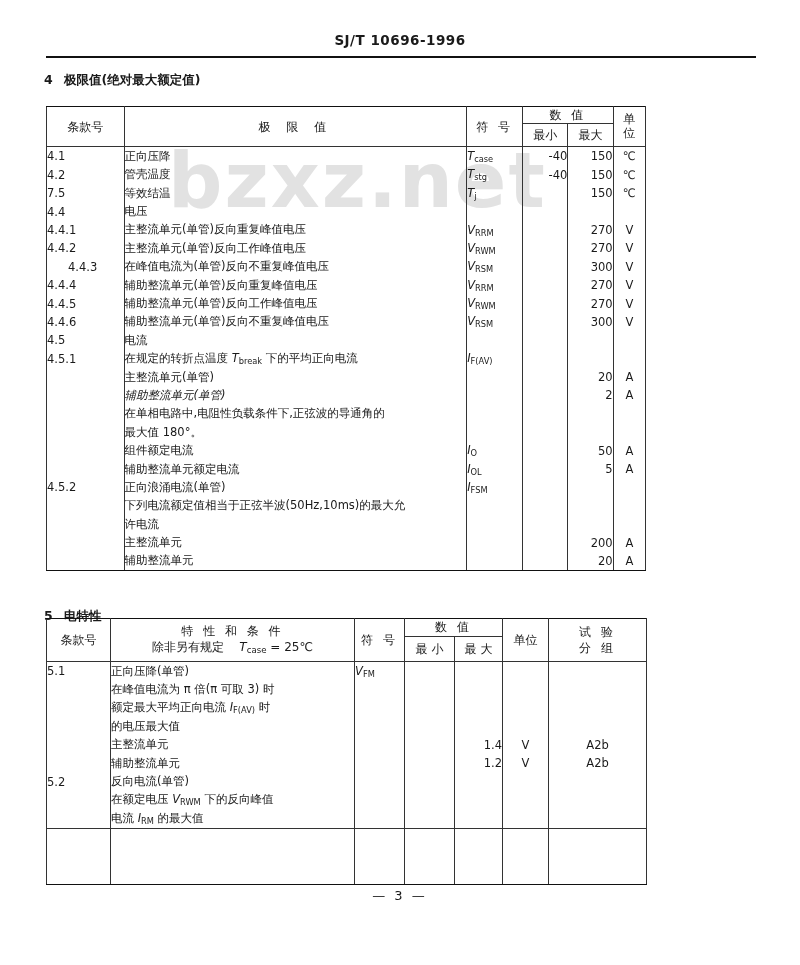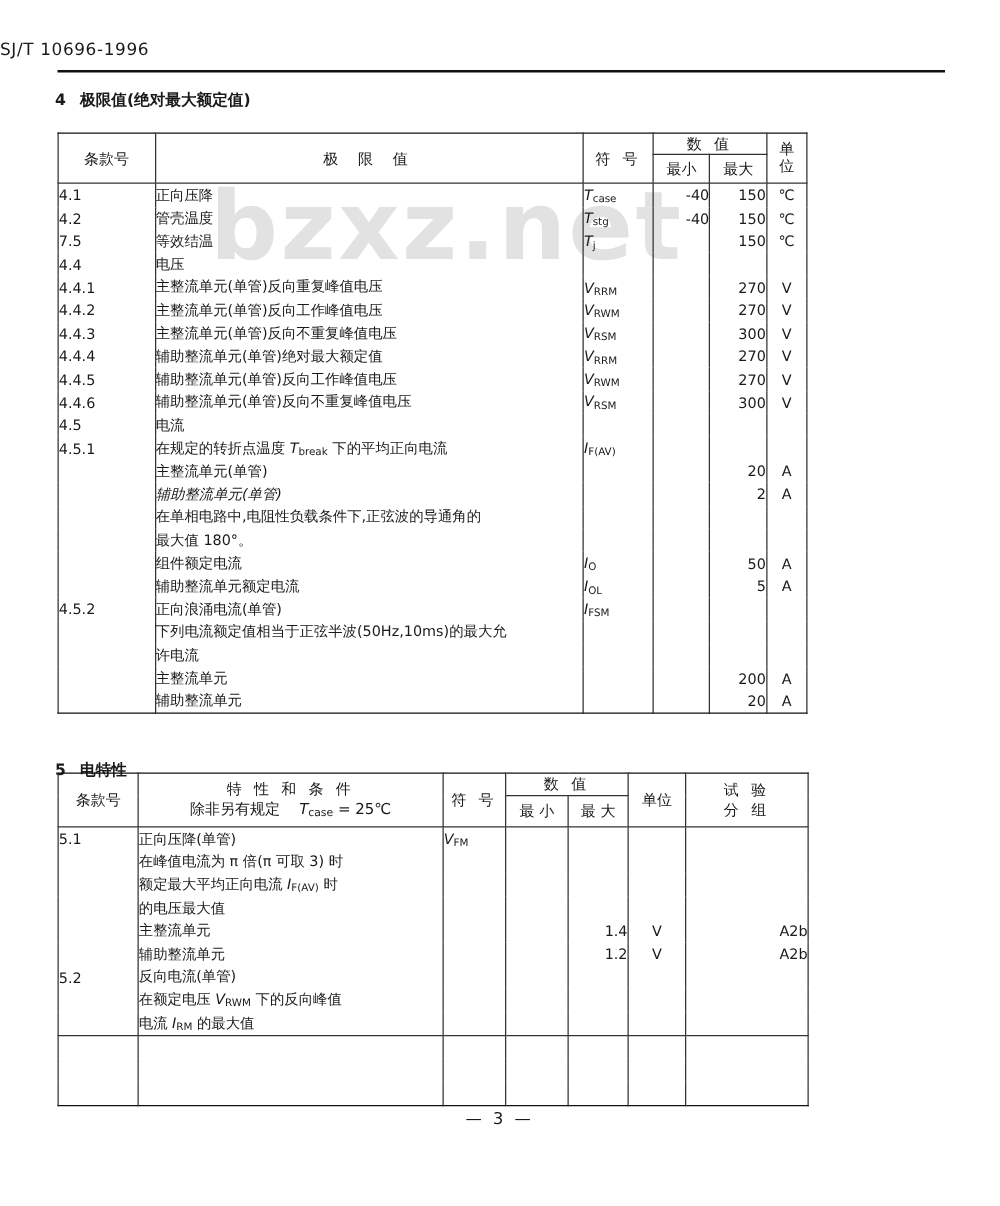--- a/index.html
+++ b/index.html
@@ -35,23 +35,23 @@
     white-space: nowrap;
     z-index: 0;
   }
 
   
   .doc-header {
     position: absolute;
     left: 0;
     right: 0;
     top: 32px;
-    text-align: left;
+    text-align: center;
     font-size: 13.5px;
-    font-weight: normal;
+    font-weight: bold;
     letter-spacing: 0.5px;
     z-index: 2;
   }
   .header-rule {
     position: absolute;
     left: 46px;
     right: 44px;
     top: 56px;
     border-top: 2px solid #111;
     z-index: 2;
@@ -99,21 +99,21 @@
   }
   .spaced { letter-spacing: 6px; }
   .spaced-sm { letter-spacing: 3px; }
 
   
   .c-num   { text-align: left;   padding-left: 8px; font-size: 11.5px; }
   .c-text  { text-align: left;   padding-left: 8px; font-size: 11.5px; }
   .c-sym   { text-align: left;   padding-left: 7px; font-size: 11.5px; }
   .c-val   { text-align: right;  padding-right: 7px; font-size: 11.5px; }
   .c-unit  { text-align: center;  font-size: 11.5px; }
-  .c-grp   { text-align: right;   padding-left: 8px; font-size: 11.5px; }
+  .c-grp   { text-align: center;   padding-left: 8px; font-size: 11.5px; }
 
   
   .body-row td { height: 18.4px; }
 
   
   sub { font-size: 0.72em; vertical-align: -0.22em; letter-spacing: 0; }
   .ital { font-style: italic; }
 
   
   .page-footer {
@@ -208,30 +208,30 @@
         </tr>
         <tr class="body-row">
           <td class="c-num" style="border-top: none; border-bottom: none;">4.4.2</td>
           <td class="c-text" style="border-top: none; border-bottom: none;">主整流单元(单管)反向工作峰值电压</td>
           <td class="c-sym" style="border-top: none; border-bottom: none;"><span class="ital">V</span><sub>RWM</sub></td>
           <td class="c-val" style="border-top: none; border-bottom: none;"></td>
           <td class="c-val" style="border-top: none; border-bottom: none;">270</td>
           <td class="c-unit" style="border-top: none; border-bottom: none;">V</td>
         </tr>
         <tr class="body-row">
-          <td class="c-num" style="border-top: none; border-bottom: none;">4.4.3</td>
-          <td class="c-text" style="border-top: none; border-bottom: none;">主整流单元(单管)反向不重复峰值电压</td>
+          <td class="c-num" style="border-top: none; border-bottom: none; padding-left: 21px;">4.4.3</td>
+          <td class="c-text" style="border-top: none; border-bottom: none;">在峰值电流为(单管)反向不重复峰值电压</td>
           <td class="c-sym" style="border-top: none; border-bottom: none;"><span class="ital">V</span><sub>RSM</sub></td>
           <td class="c-val" style="border-top: none; border-bottom: none;"></td>
           <td class="c-val" style="border-top: none; border-bottom: none;">300</td>
           <td class="c-unit" style="border-top: none; border-bottom: none;">V</td>
         </tr>
         <tr class="body-row">
           <td class="c-num" style="border-top: none; border-bottom: none; margin-left: 13px;">4.4.4</td>
-          <td class="c-text" style="border-top: none; border-bottom: none;">辅助整流单元(单管)绝对最大额定值</td>
+          <td class="c-text" style="border-top: none; border-bottom: none;">辅助整流单元(单管)反向重复峰值电压</td>
           <td class="c-sym" style="border-top: none; border-bottom: none;"><span class="ital">V</span><sub>RRM</sub></td>
           <td class="c-val" style="border-top: none; border-bottom: none;"></td>
           <td class="c-val" style="border-top: none; border-bottom: none;">270</td>
           <td class="c-unit" style="border-top: none; border-bottom: none;">V</td>
         </tr>
         <tr class="body-row">
           <td class="c-num" style="border-top: none; border-bottom: none;">4.4.5</td>
           <td class="c-text" style="border-top: none; border-bottom: none;">辅助整流单元(单管)反向工作峰值电压</td>
           <td class="c-sym" style="border-top: none; border-bottom: none;"><span class="ital">V</span><sub>RWM</sub></td>
           <td class="c-val" style="border-top: none; border-bottom: none;"></td>

